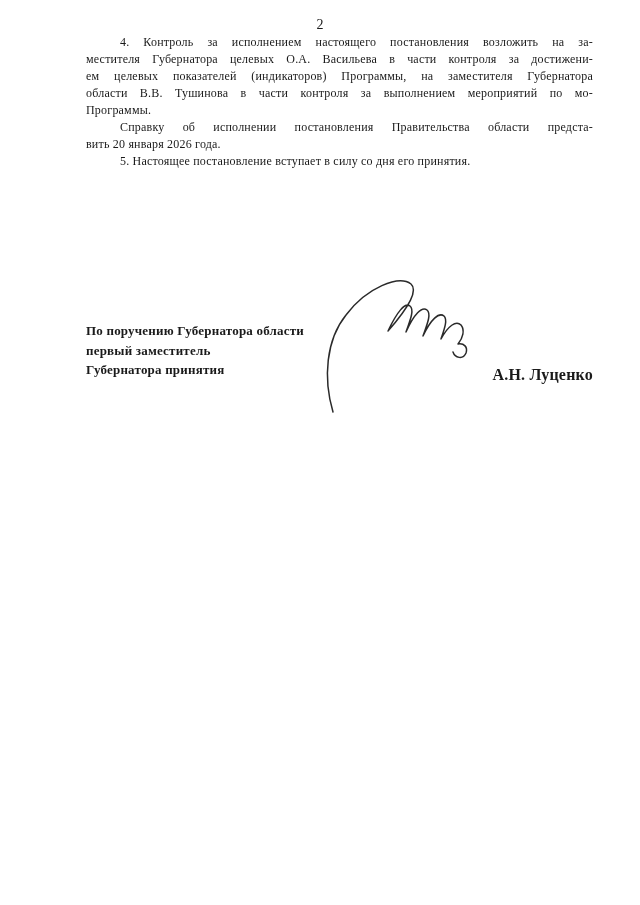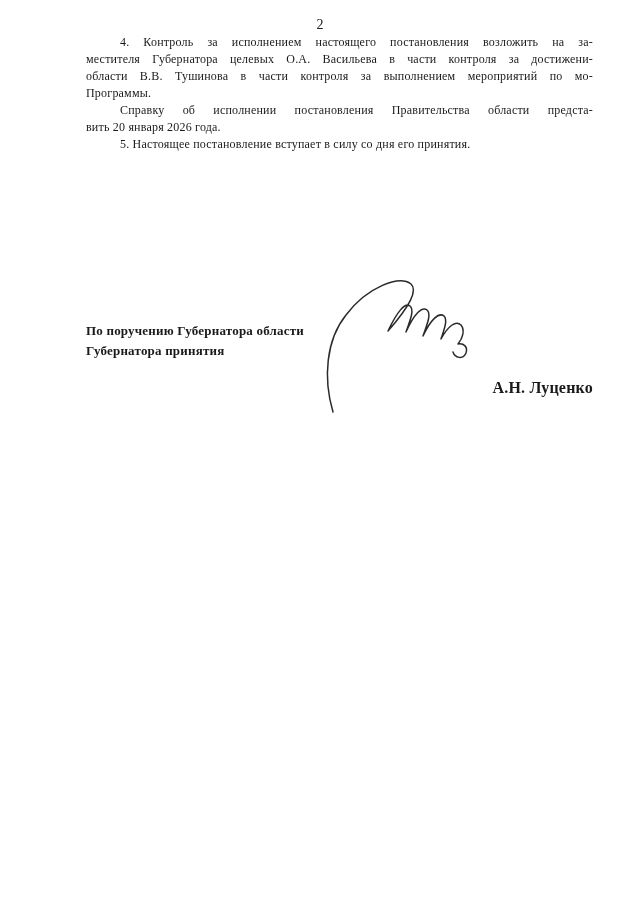--- a/index.html
+++ b/index.html
@@ -47,36 +47,37 @@
     left: 86px;
     top: 321px;
     font-weight: bold;
     font-size: 13px;
     line-height: 19.5px;
     letter-spacing: 0.2px;
   }
   .signer-name {
     position: absolute;
     right: 47px;
-    top: 379px;
+    top: 366px;
     font-weight: bold;
     font-size: 16px;
     letter-spacing: 0.2px;
   }
 </style>
 </head>
 <body>
 
 <div class="page">
 
   <div class="page-number">2</div>
 
   <div class="body-text">
     <p class="line indent just">4. Контроль за исполнением настоящего постановления возложить на за-</p>
     <p class="line just">местителя Губернатора целевых О.А. Васильева в части контроля за достижени-</p>
+    <p class="line just">ем целевых показателей (индикаторов) Программы, на заместителя Губернатора</p>
     <p class="line just">области В.В. Тушинова в части контроля за выполнением мероприятий по мо-</p>
     <p class="line">Программы.</p>
     <p class="line indent just">Справку об исполнении постановления Правительства области предста-</p>
     <p class="line">вить 20 января 2026 года.</p>
     <p class="line indent">5. Настоящее постановление вступает в силу со дня его принятия.</p>
   </div>
 
   <svg class="signature-svg" viewBox="0 0 152 150" xmlns="http://www.w3.org/2000/svg">
     <path d="M 13 142
              C 3 108, 6 70, 26 45
@@ -89,18 +90,19 @@
              C 111 49, 119 42, 124 46
              C 128 50, 124 60, 121 69
              C 128 56, 136 50, 141 55
              C 145 60, 143 68, 138 74
              C 144 73, 148 77, 146 83
              C 143 90, 135 88, 133 82" fill="none" stroke="#2a2a2a" stroke-width="1.5" stroke-linecap="round" stroke-linejoin="round"></path>
   </svg>
 
   <div class="signoff">
     <div>По поручению Губернатора области</div>
+    <div>первый заместитель</div>
     <div>Губернатора принятия</div>
   </div>
 
   <div class="signer-name">А.Н. Луценко</div>
 
 </div>
 
 </body></html>

